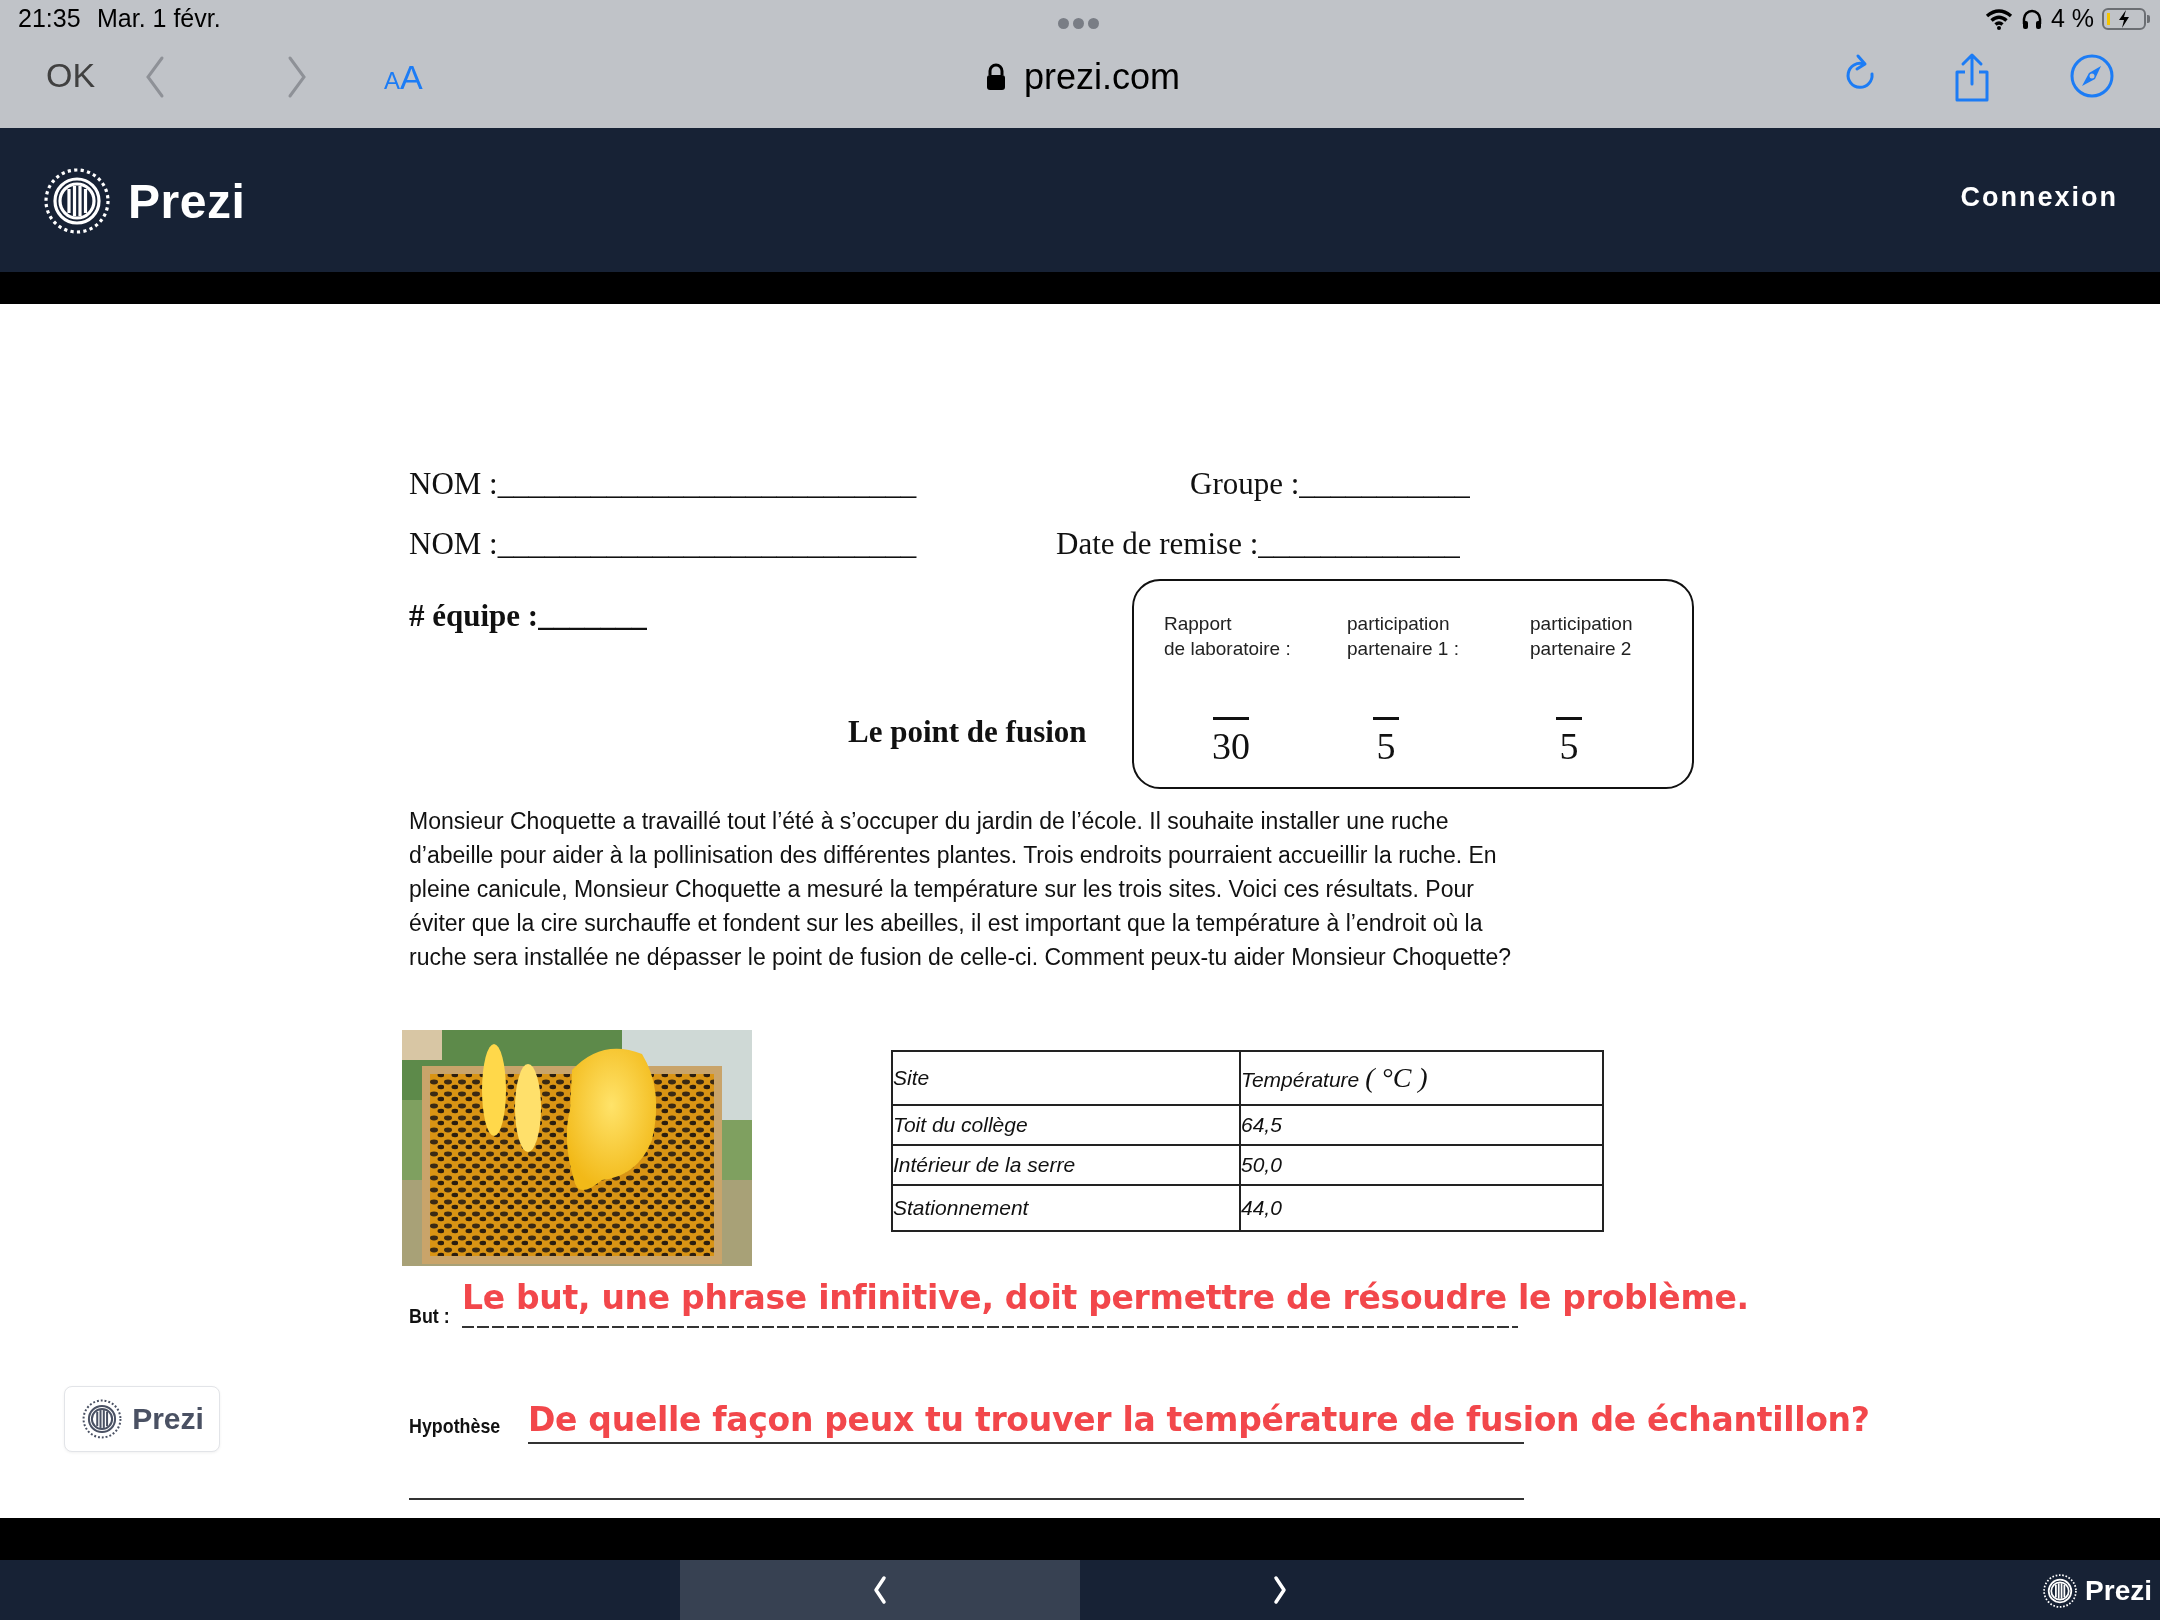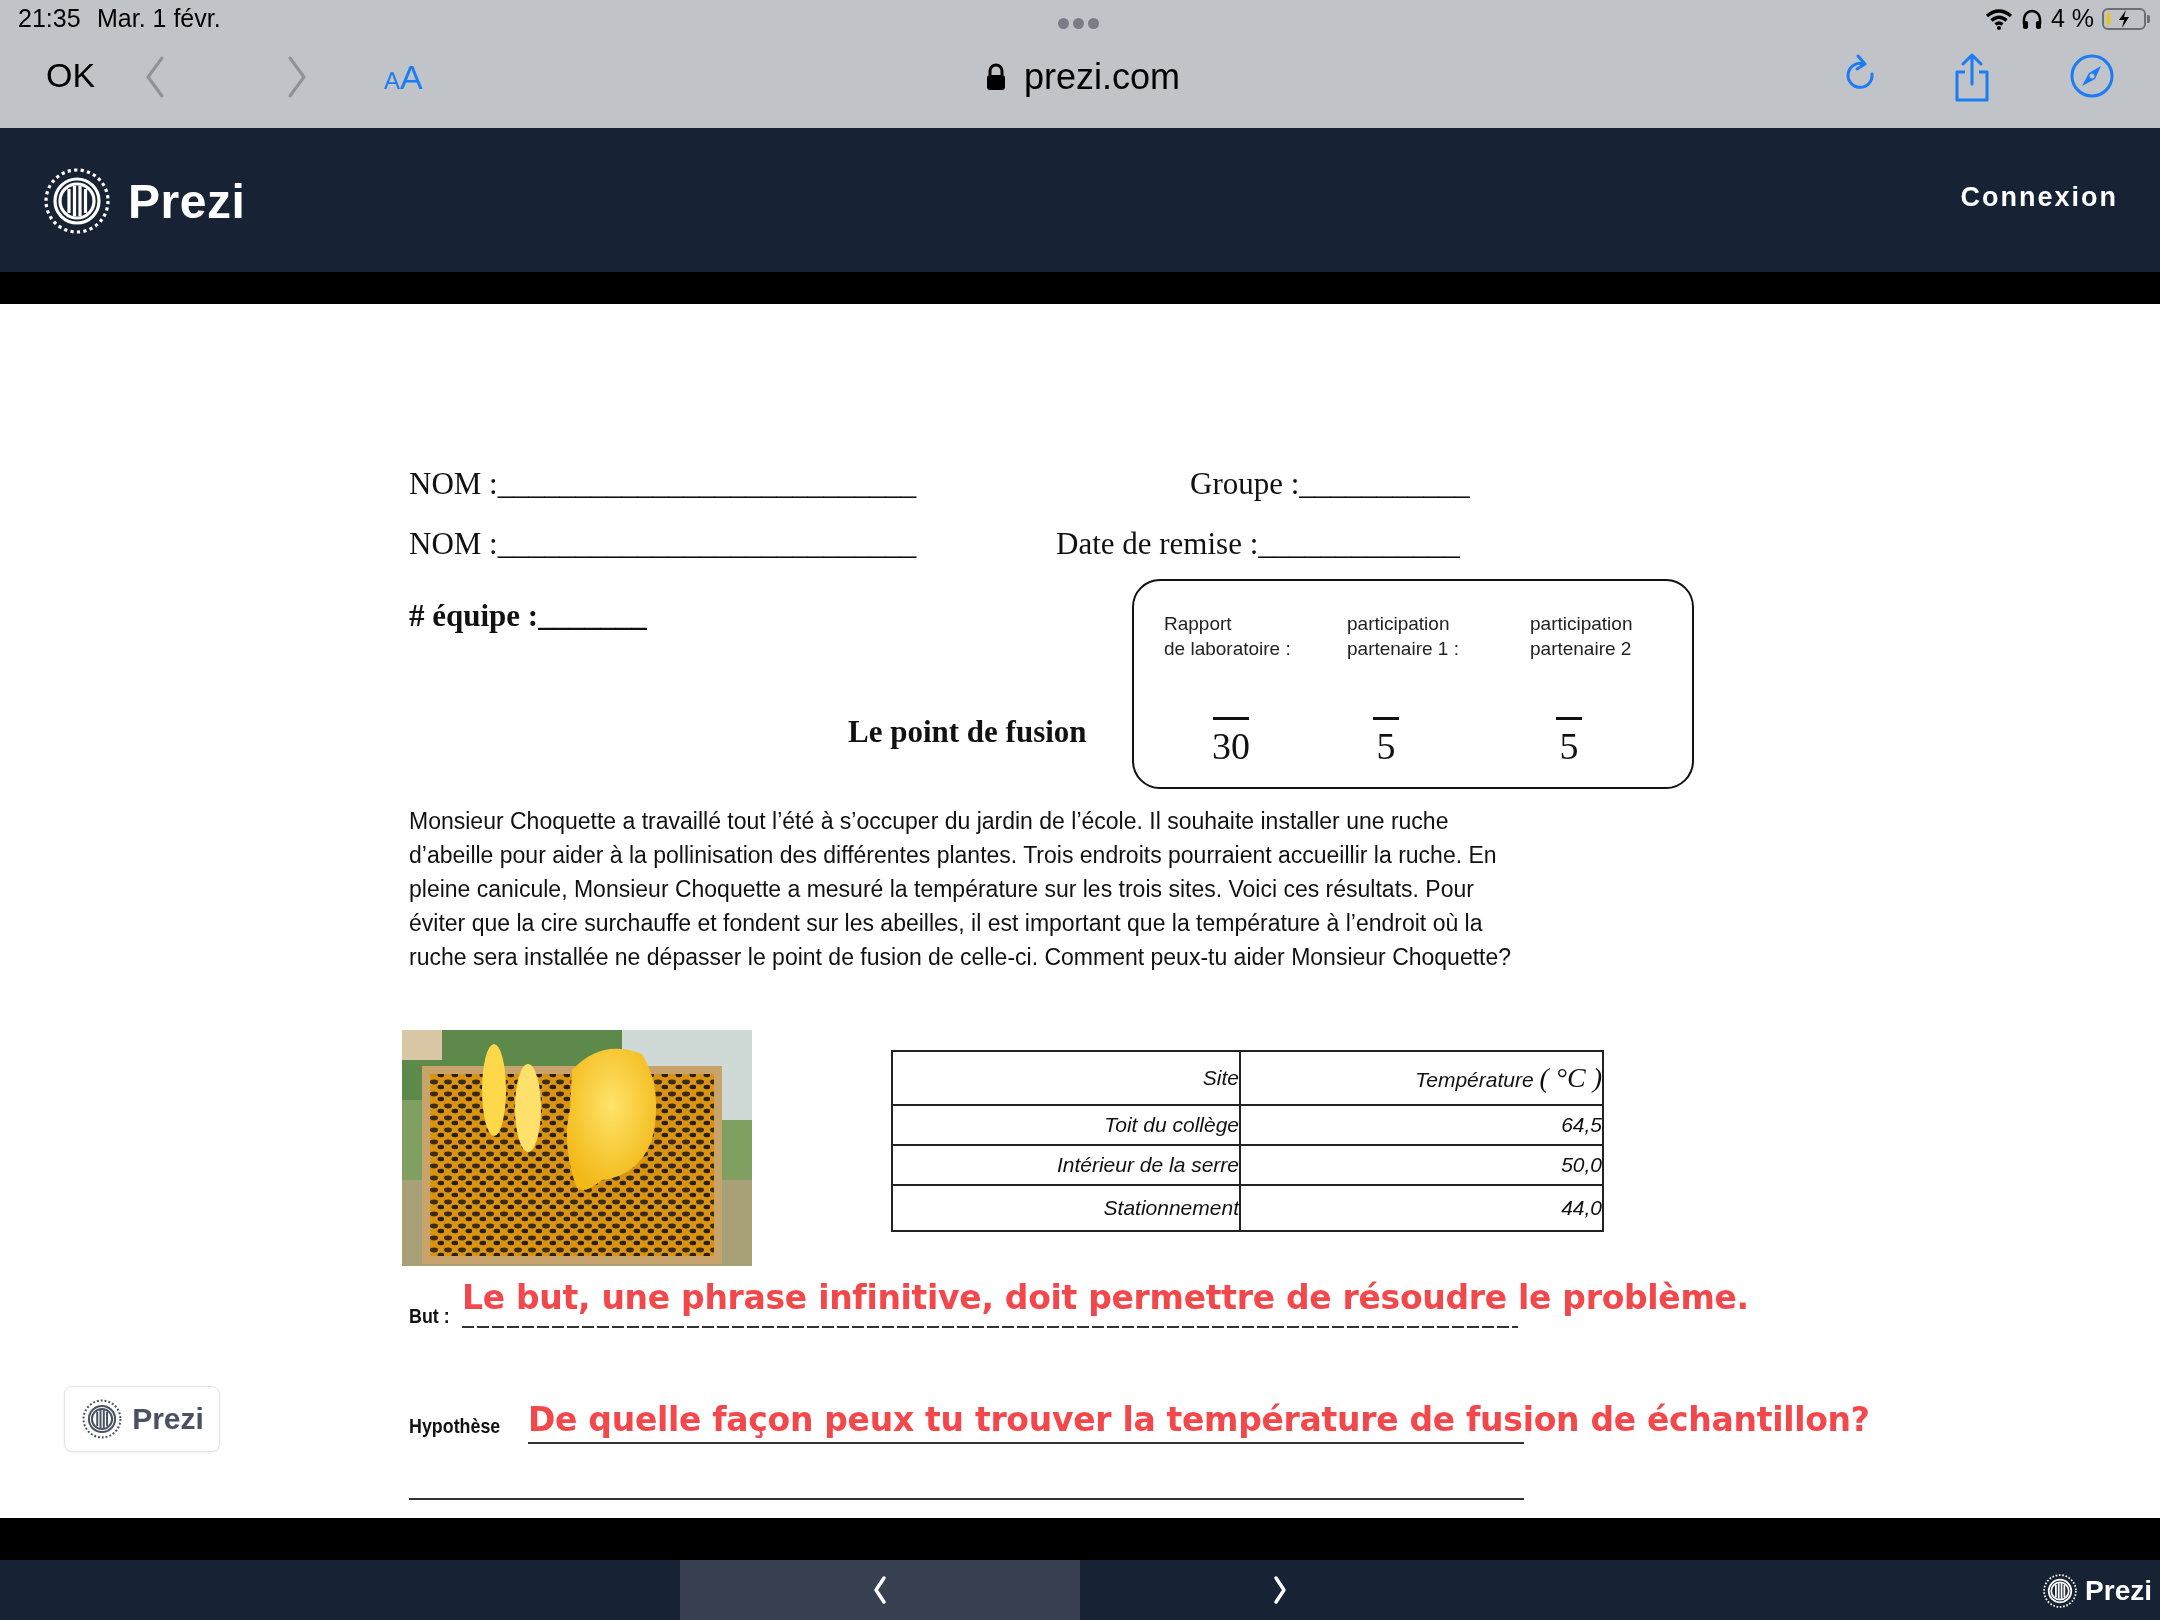--- a/index.html
+++ b/index.html
@@ -9,21 +9,21 @@
   
   .browser { position: absolute; left: 0; top: 0; width: 2160px; height: 128px; background: #c0c3c8; }
   .status-time { position: absolute; left: 12px; top: 4px; font-size: 25px; color: #000; margin-left: 6px; }
   .status-date { position: absolute; left: 97px; top: 4px; font-size: 25px; color: #000; }
   .dots { position: absolute; left: 1058px; top: 18px; display: flex; gap: 4px; }
   .dots span { width: 11px; height: 11px; border-radius: 50%; background: #797d85; display: block; }
   .status-right { position: absolute; right: 14px; top: 4px; display: flex; align-items: center; gap: 8px; font-size: 25px; color: #000; }
   .battery { width: 44px; height: 22px; border: 2px solid #6b6e73; border-radius: 6px; position: relative; display: flex; align-items: center; justify-content: center; }
   .battery::before { content: ""; position: absolute; left: 3px; top: 3px; width: 3px; height: 12px; background: #f4c400; }
   .battery::after { content: ""; position: absolute; right: -6px; top: 5px; width: 3px; height: 8px; background: #6b6e73; border-radius: 0 2px 2px 0; }
-  .ok-btn { position: absolute; left: 46px; top: 56px; font-size: 34px; color: #000000; cursor: pointer; }
+  .ok-btn { position: absolute; left: 46px; top: 56px; font-size: 34px; color: #404040; cursor: pointer; }
   .nav-chev { position: absolute; top: 52px; width: 40px; height: 50px; cursor: pointer; }
   .aa-btn { position: absolute; left: 384px; top: 58px; color: #1c7cf5; cursor: pointer; }
   .aa-btn .small { font-size: 24px; }
   .aa-btn .big { font-size: 34px; }
   .url { position: absolute; left: 986px; top: 56px; display: flex; align-items: center; gap: 18px; font-size: 36px; color: #000; cursor: pointer; }
   .url svg { width: 20px; height: 28px; }
   .tool-icon { position: absolute; top: 52px; cursor: pointer; }
 
   
   .prezi-header { position: absolute; left: 0; top: 128px; width: 2160px; height: 144px; background: #172235; }
@@ -41,21 +41,21 @@
   .grade-box { position: absolute; left: 1132px; top: 275px; width: 562px; height: 210px; border: 2px solid #111; border-radius: 28px; }
   .grade-col { position: absolute; top: 30px; width: 170px; font-size: 19px; line-height: 25px; color: #222; }
   .grade-val { position: absolute; top: 415px; font-family: "Liberation Serif", serif; font-size: 38px; color: #111; text-align: center; }
   .grade-val .bar { display: block; margin: 0 auto 4px auto; height: 3px; background: #111; }
 
   .paragraph { position: absolute; left: 409px; top: 500px; width: 1120px; font-size: 23px; line-height: 34px; color: #111; }
 
   .bee-photo { position: absolute; left: 402px; top: 726px; width: 350px; height: 236px; overflow: hidden; }
 
   table.temps { position: absolute; left: 891px; top: 746px; width: 713px; border-collapse: collapse; font-style: italic; font-size: 21px; color: #111; }
-  table.temps td, table.temps th { border: 2px solid #222; text-align: right; font-weight: normal; }
+  table.temps td, table.temps th { border: 2px solid #222; text-align: left; font-weight: normal; }
   table.temps th { height: 54px; }
   table.temps td { height: 40px; }
   table.temps tr.r3 td { height: 46px; margin-top: 37px; }
   .unit { font-family: "Liberation Serif", serif; font-size: 28px; font-style: italic; }
 
   .label-small { position: absolute; font-size: 21px; color: #111; font-weight: bold; transform: scaleX(0.85); transform-origin: left; }
   .red-answer { position: absolute; font-family: "DejaVu Sans", sans-serif; font-weight: bold; font-size: 33px; color: #f2474b; white-space: nowrap; letter-spacing: -0.3px; }
   .rule { position: absolute; height: 2px; background: #333; }
   .rule.dashed { background: repeating-linear-gradient(90deg, #333 0 12px, transparent 12px 15px); height: 2px; }
 

